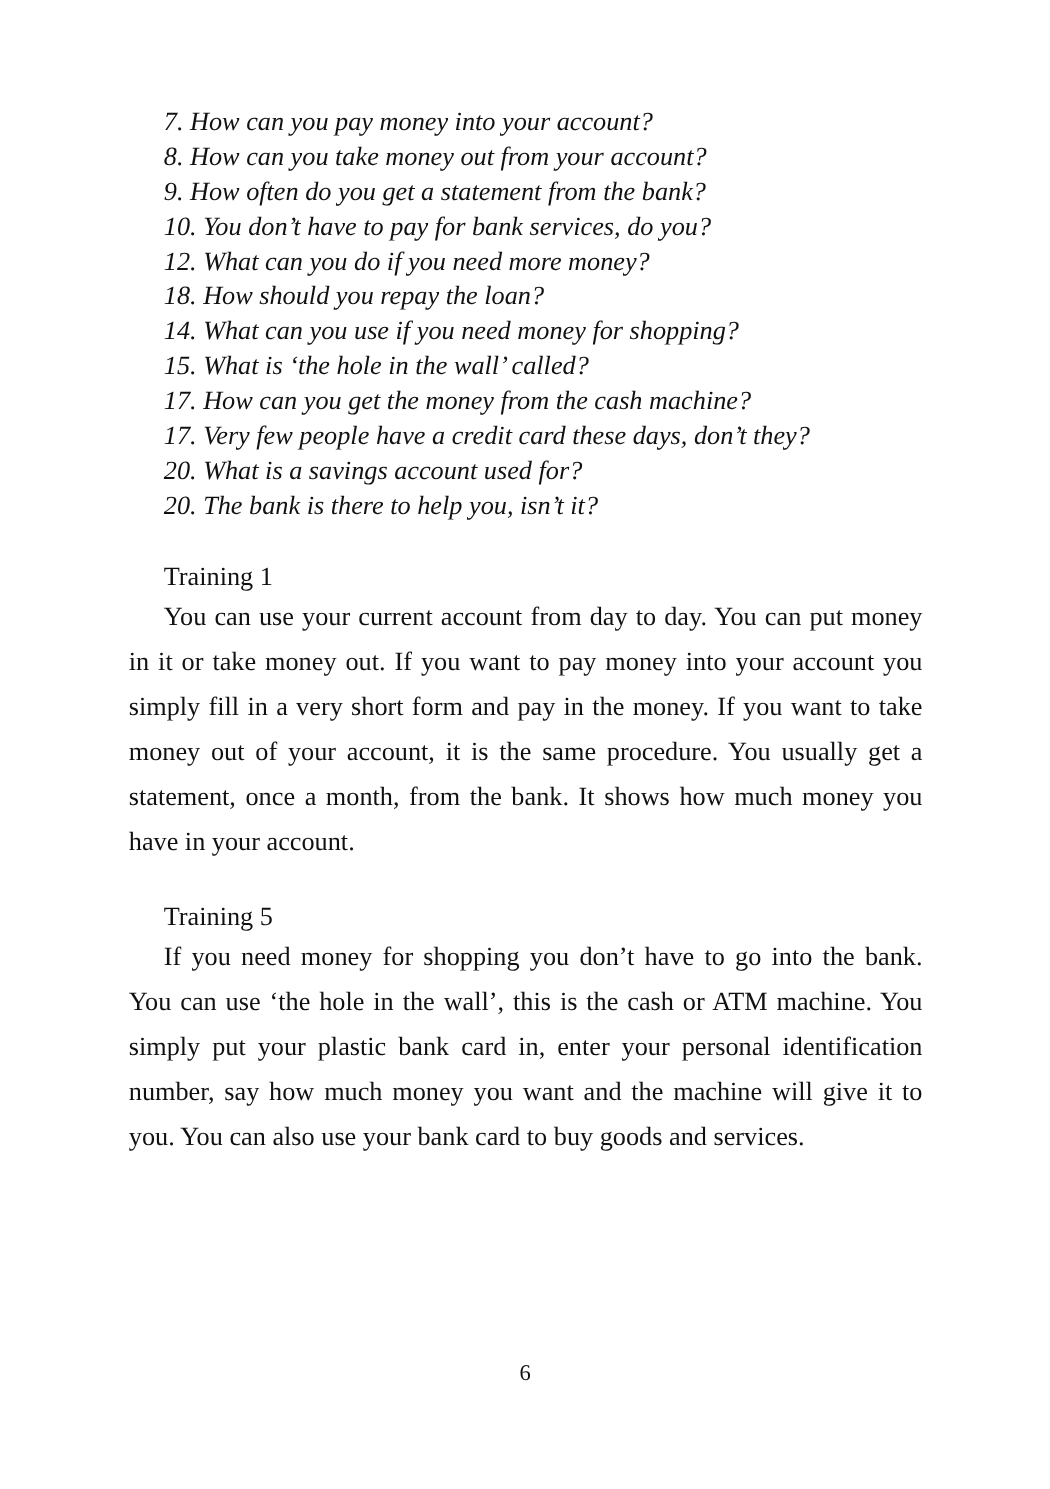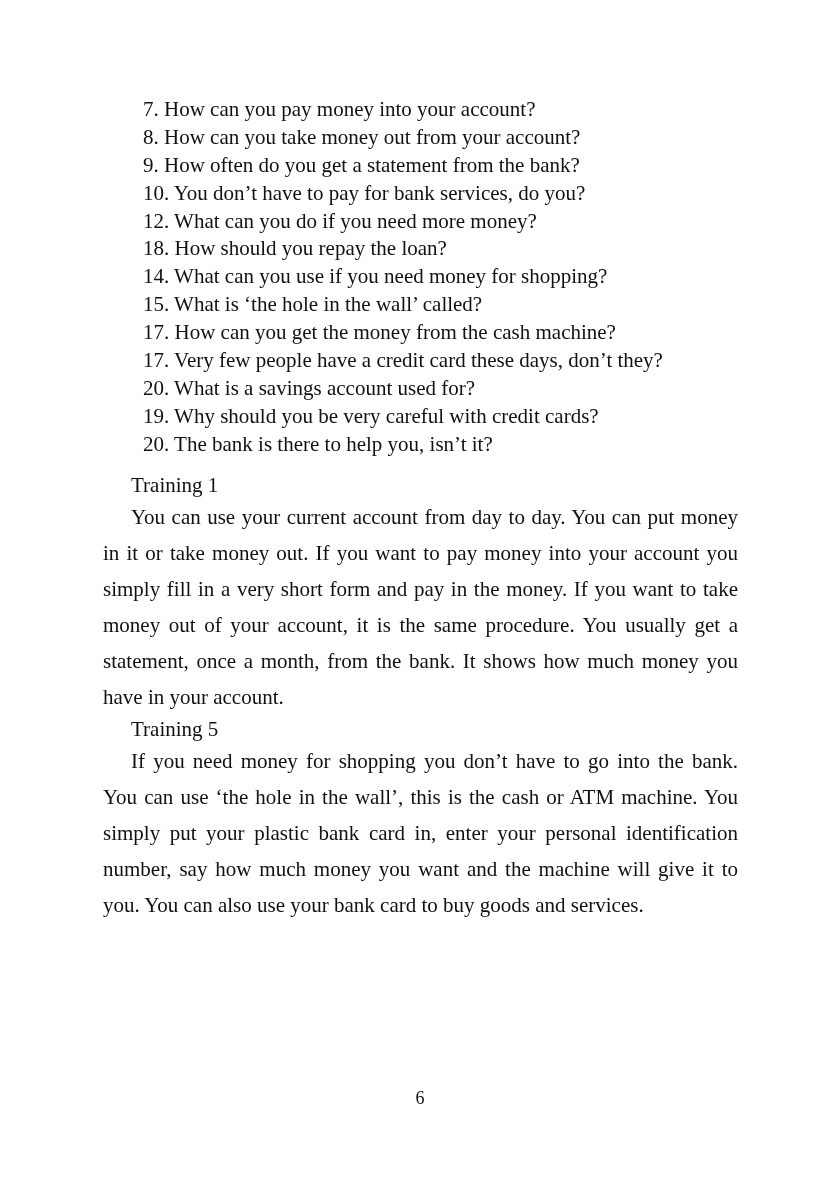--- a/index.html
+++ b/index.html
@@ -16,31 +16,33 @@
       color: #111111;
       font-size: 21px;
     }
     .page {
       position: absolute;
       left: 103px;
       top: 84px;
       width: 635px;
     }
     .q-list {
-      margin: 12px;
+      margin: 0;
       padding: 0;
       list-style: none;
+      font-style: italic;
     }
     .q-item {
       padding-left: 28px;
       line-height: 27.9px;
       height: 27.9px;
       white-space: nowrap;
     }
     .section {
+      margin-top: 28px;
     }
     .section-title {
       padding-left: 28px;
       line-height: 28px;
     }
     .para {
       margin: 0;
       line-height: 36px;
       text-align: justify;
       text-indent: 28px;
@@ -64,21 +66,20 @@
     <li class="q-item">8. How can you take money out from your account?</li>
     <li class="q-item">9. How often do you get a statement from the bank?</li>
     <li class="q-item">10. You don’t have to pay for bank services, do you?</li>
     <li class="q-item">12. What can you do if you need more money?</li>
     <li class="q-item">18. How should you repay the loan?</li>
     <li class="q-item">14. What can you use if you need money for shopping?</li>
     <li class="q-item">15. What is ‘the hole in the wall’ called?</li>
     <li class="q-item">17. How can you get the money from the cash machine?</li>
     <li class="q-item">17. Very few people have a credit card these days, don’t they?</li>
     <li class="q-item">20. What is a savings account used for?</li>
-    <li class="q-item">19. Why should you be very careful with credit cards?</li>
     <li class="q-item">20. The bank is there to help you, isn’t it?</li>
   </ul>
 
   <div class="section">
     <div class="section-title">Training 1</div>
     <p class="para">You can use your current account from day to day. You can put money in it or take money out. If you want to pay money into your account you simply fill in a very short form and pay in the money. If you want to take money out of your account, it is the same procedure. You usually get a statement, once a month, from the bank. It shows how much money you have in your account.</p>
   </div>
 
   <div class="section">
     <div class="section-title">Training 5</div>

